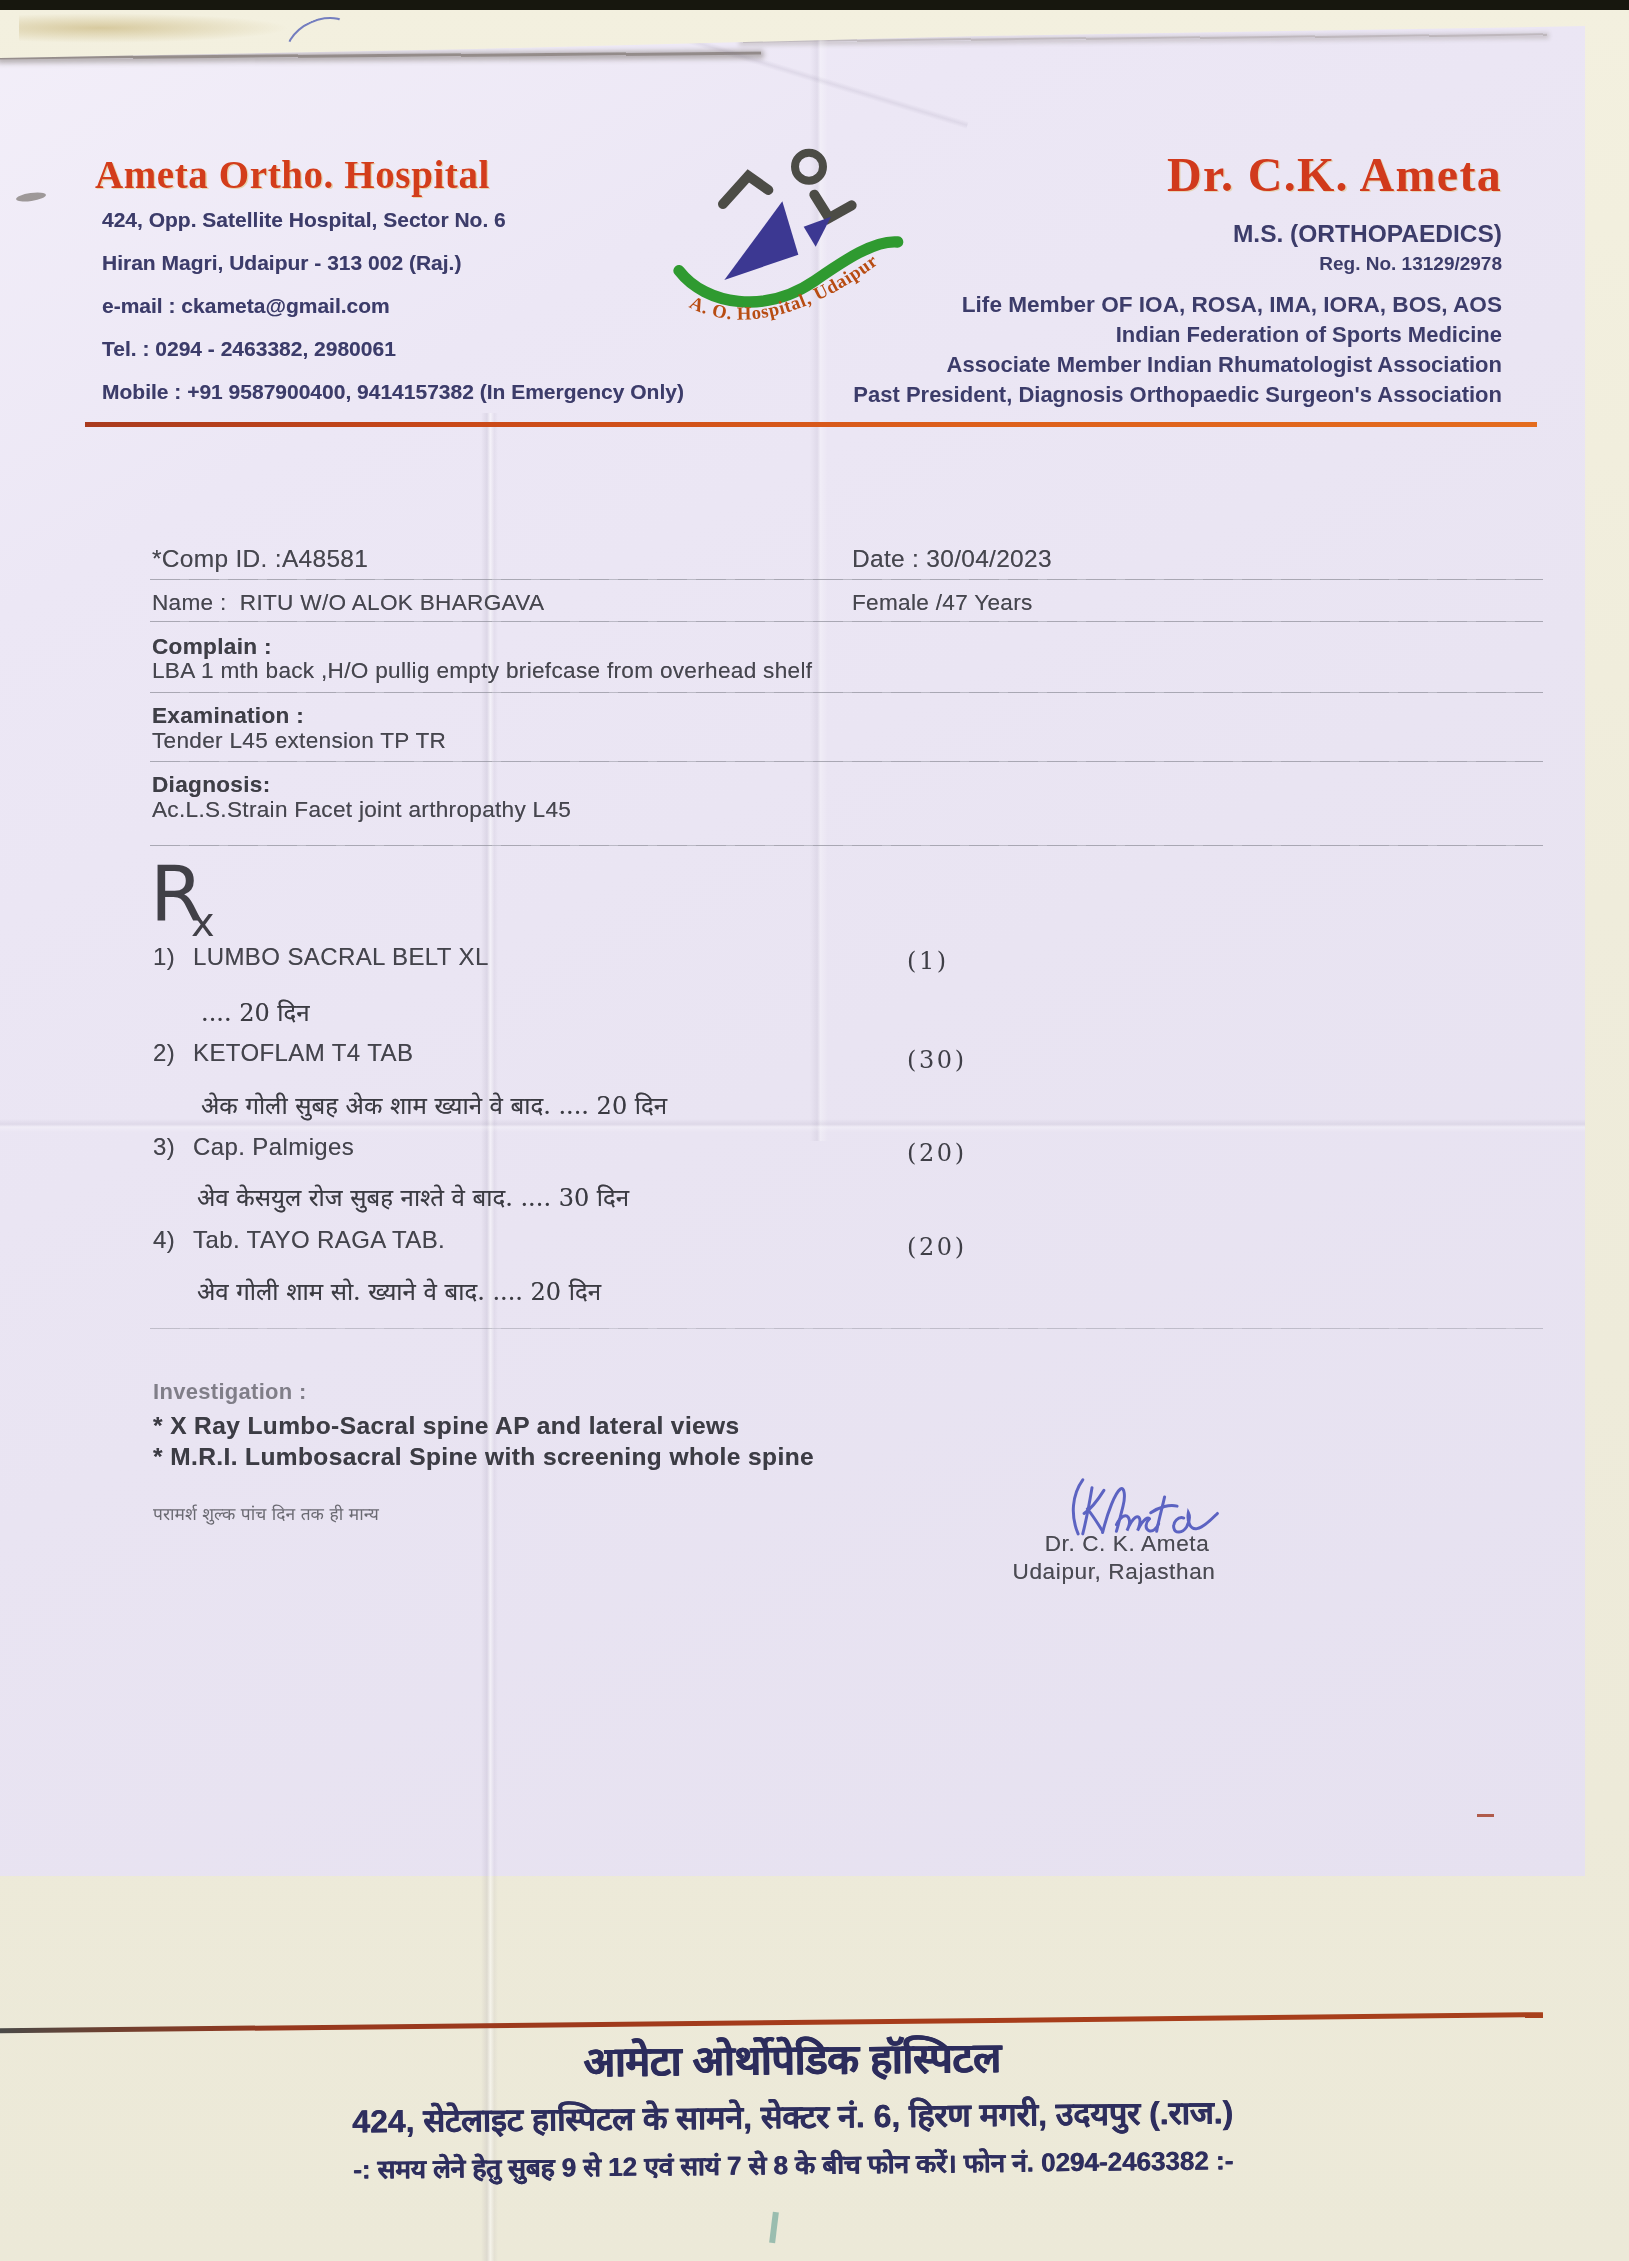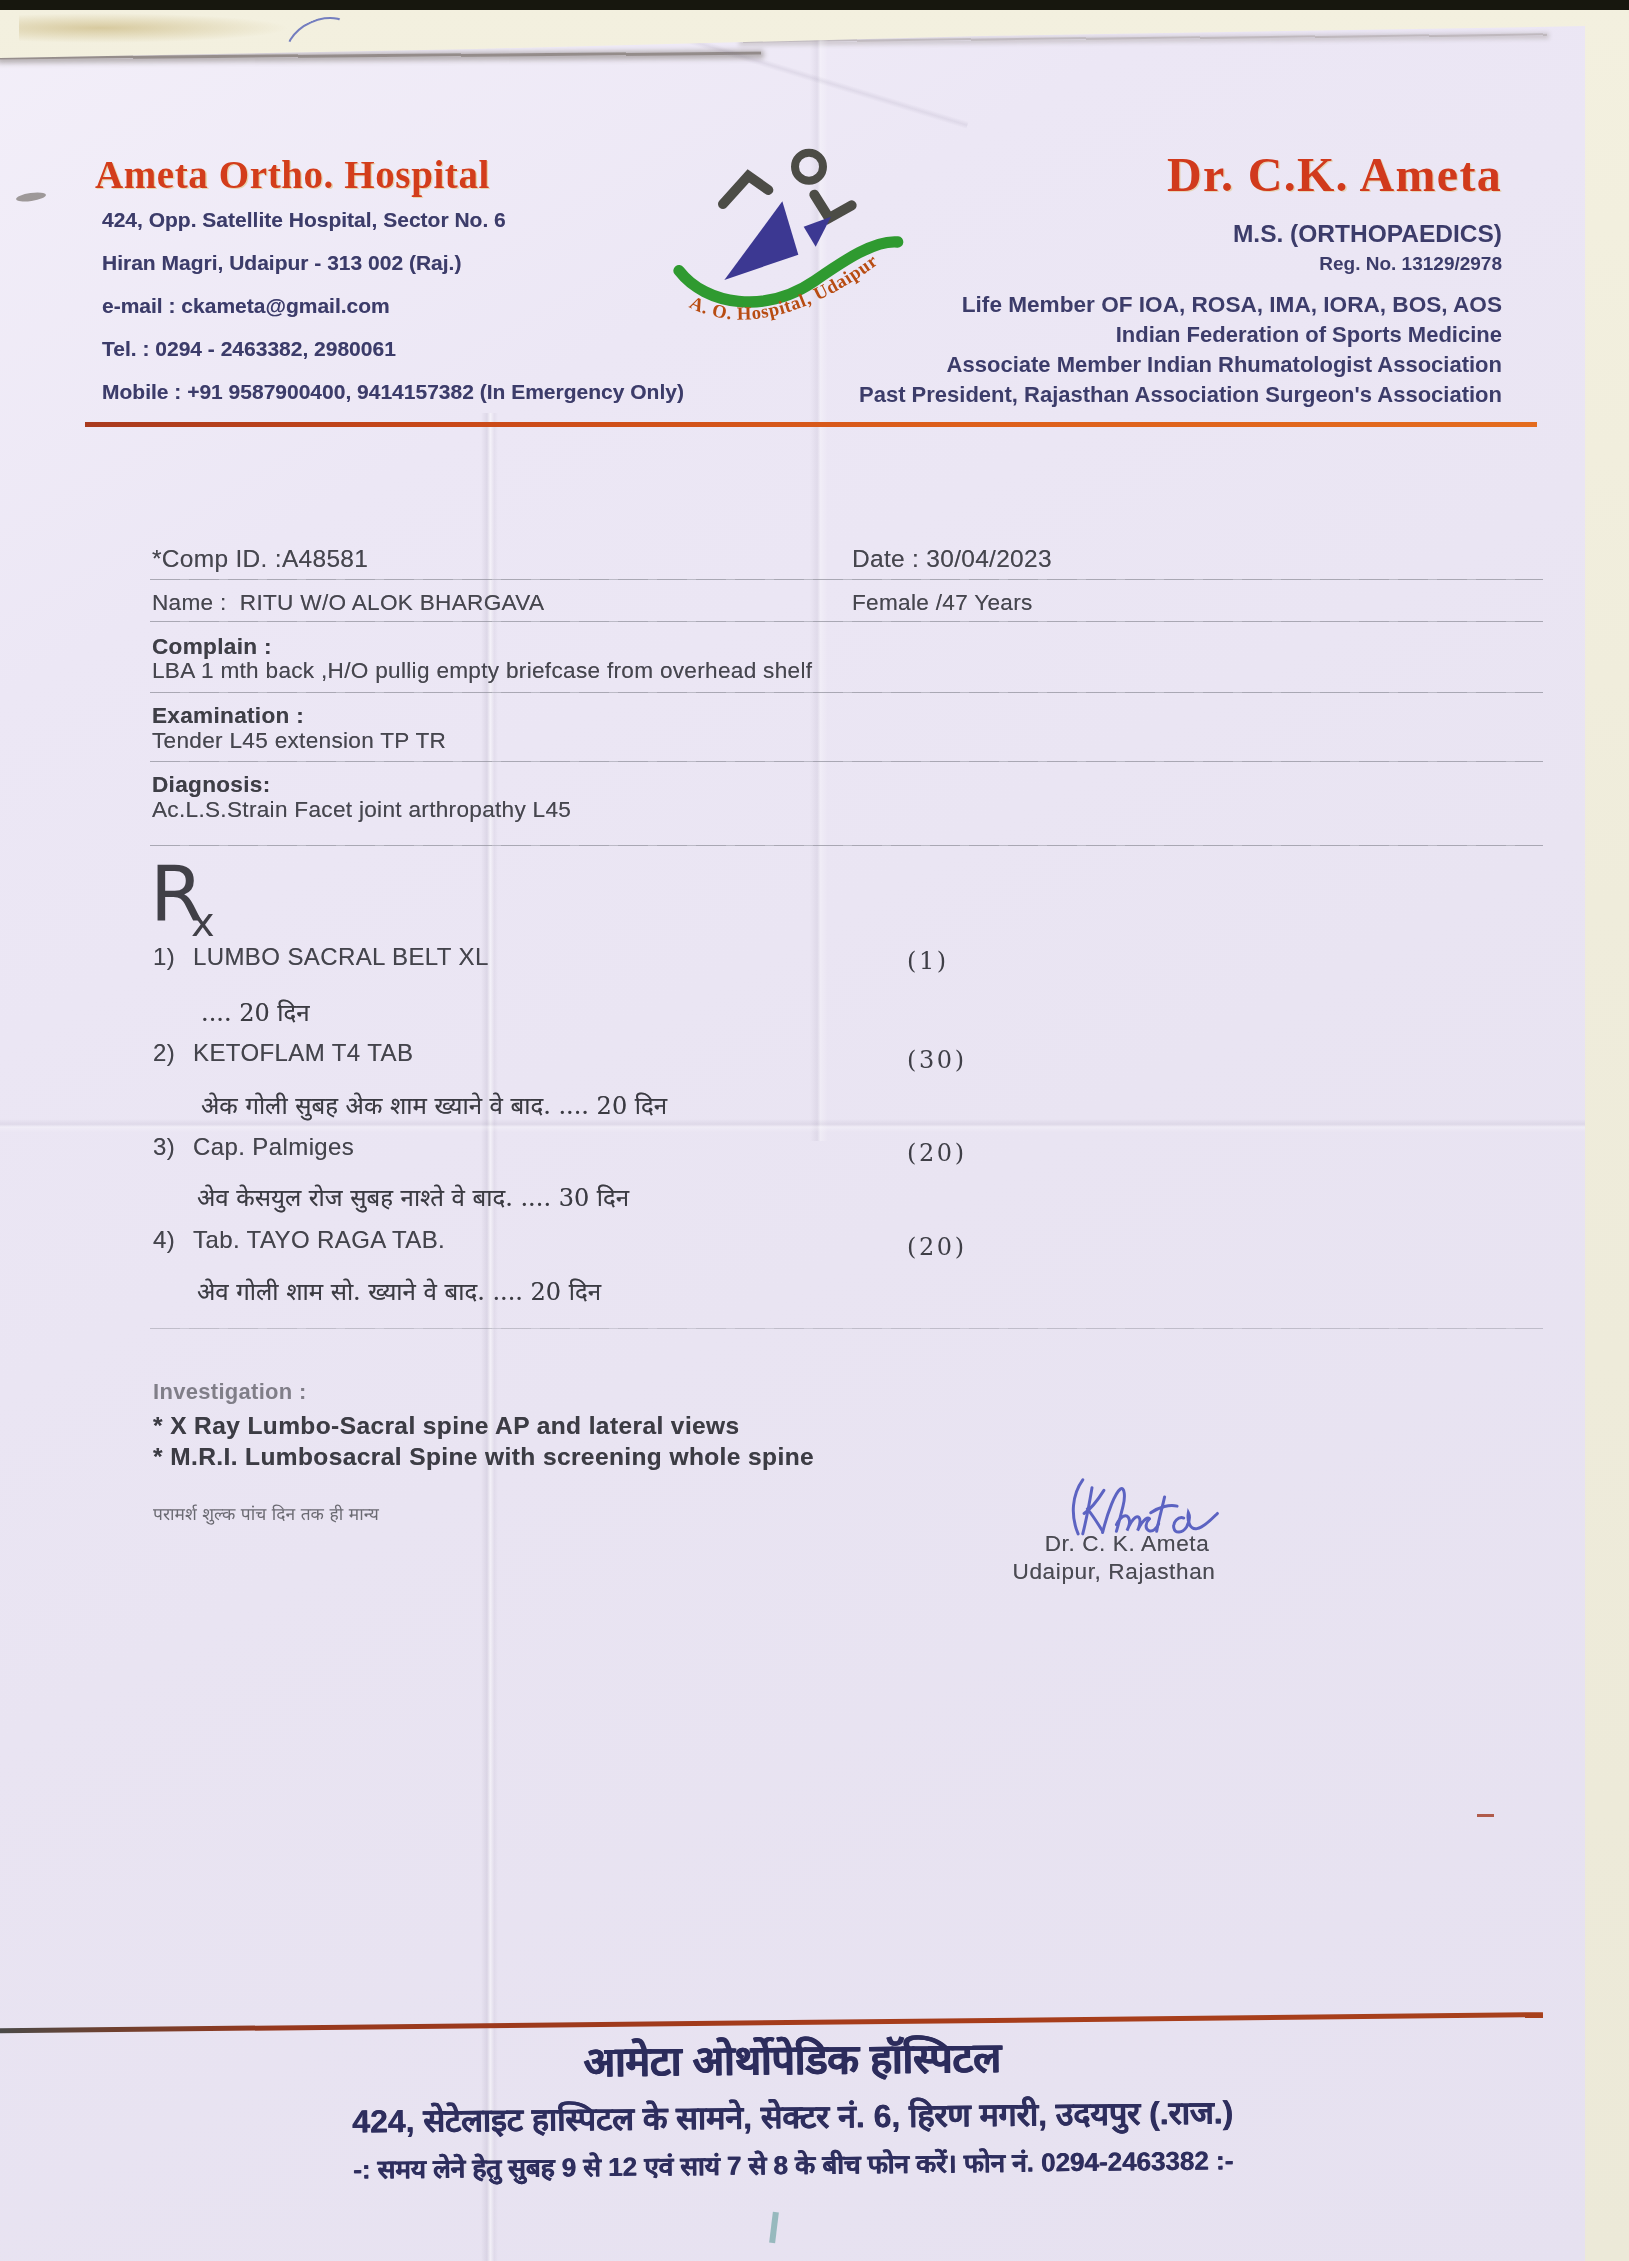--- a/index.html
+++ b/index.html
@@ -11,21 +11,21 @@
   }
   .abs{position:absolute;}
   
   .top-black{left:0;top:0;width:1630px;height:10.3px;background:#17170e;}
   .top-stain{left:19.3px;top:13px;width:271px;height:30px;
     background:radial-gradient(ellipse at 30% 50%,rgba(170,140,55,.38),rgba(170,140,55,0) 70%);}
   .pen-arc{left:284px;top:19.3px;width:71px;height:50px;border:2.6px solid transparent;
     border-top:2.6px solid rgba(74,88,180,.75);border-radius:50%;transform:rotate(-24deg);}
   
   .paper{
-    left:0;top:0;width:1585px;height:2261px;
+    left:0;top:0;width:1585px;height:1876px;
     background:linear-gradient(150deg,#f3eff9 0%,#ece7f5 22%,#e9e4f2 55%,#e6e1f0 100%);
     clip-path:polygon(0px 58px,30% 49px,62% 36px,97% 27px,100% 26px,100% 2261px,0px 2261px);
   }
   .top-edge-shadow{left:0;top:54px;width:761px;height:3.2px;background:rgba(72,62,50,.55);
     box-shadow:0 1.3px 5.8px 2.6px rgba(72,62,50,.35);transform:rotate(-0.35deg);}
   .top-edge-shadow2{left:741px;top:37px;width:806px;height:1.9px;background:rgba(90,80,65,.30);
     box-shadow:0 1.3px 4.5px 1.9px rgba(90,80,65,.22);transform:rotate(-0.5deg);}
   .crease-v1{left:481px;top:413px;width:17px;height:1849px;
     background:linear-gradient(90deg,rgba(255,255,255,0),rgba(122,112,142,.13) 35%,rgba(255,255,255,.45) 55%,rgba(122,112,142,.07) 78%,rgba(255,255,255,0));}
   .crease-v2{left:810px;top:32px;width:18px;height:1109px;opacity:.7;
@@ -128,21 +128,21 @@
       <text font-size="28" font-weight="bold" fill="#b84c12" font-family="&quot;Liberation Serif&quot;,serif" letter-spacing="1"><textPath href="#logo-text-path">A. O. Hospital, Udaipur</textPath></text>
     </svg>
 
     <div class="abs doc-block">
       <div class="doc-name">Dr. C.K. Ameta</div>
       <div class="cred1">M.S. (ORTHOPAEDICS)</div>
       <div class="cred2">Reg. No. 13129/2978</div>
       <div class="cred3">Life Member OF IOA, ROSA, IMA, IORA, BOS, AOS</div>
       <div class="cred4">Indian Federation of Sports Medicine</div>
       <div class="cred5">Associate Member Indian Rhumatologist Association</div>
-      <div class="cred6">Past President, Rajasthan Association Surgeon's Association</div>
+      <div class="cred6">Past President, Diagnosis Orthopaedic Surgeon's Association</div>
     </div>
 
     <div class="abs orange-rule"></div>
 
     <div class="abs typed big-id" style="left:152px;top:545px;">
       <span>*Comp ID. :</span><span>A48581</span>
     </div>
     <div class="abs typed big-id" style="left:852px;top:545px;">
       <span>Date :</span>&nbsp;<span>30/04/2023</span>
     </div>

